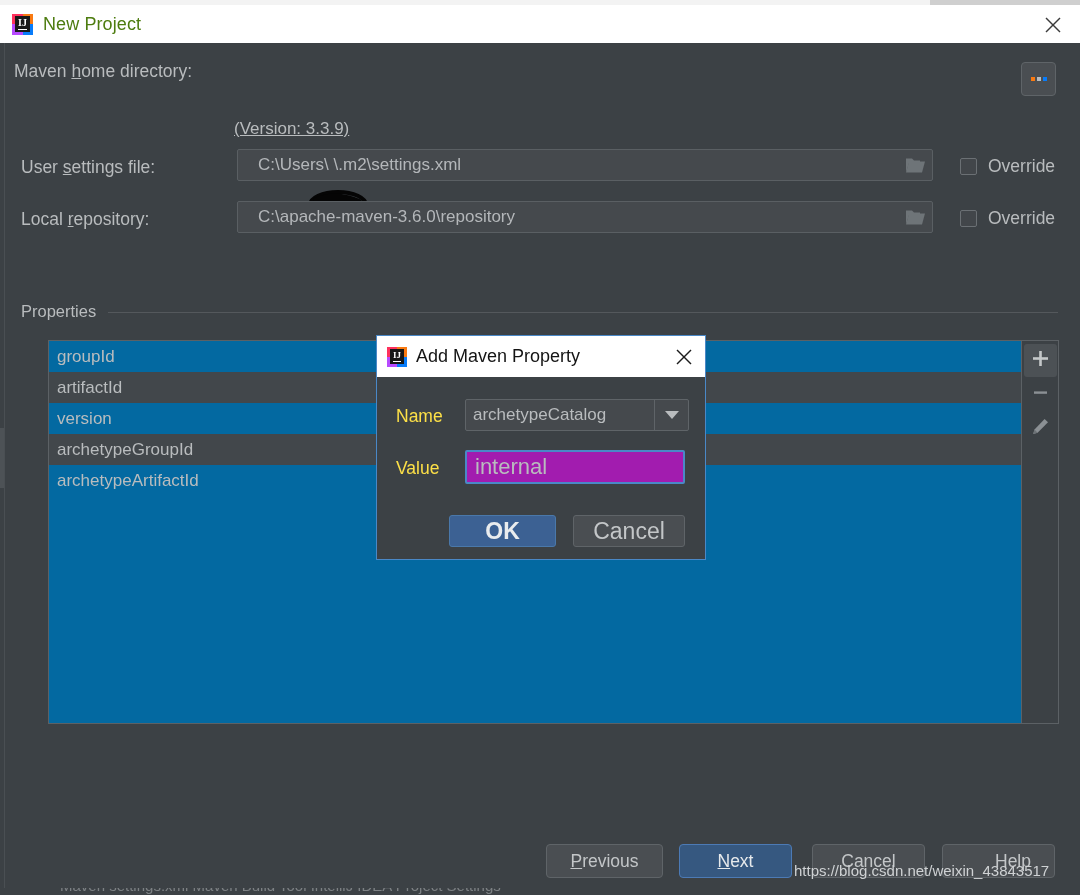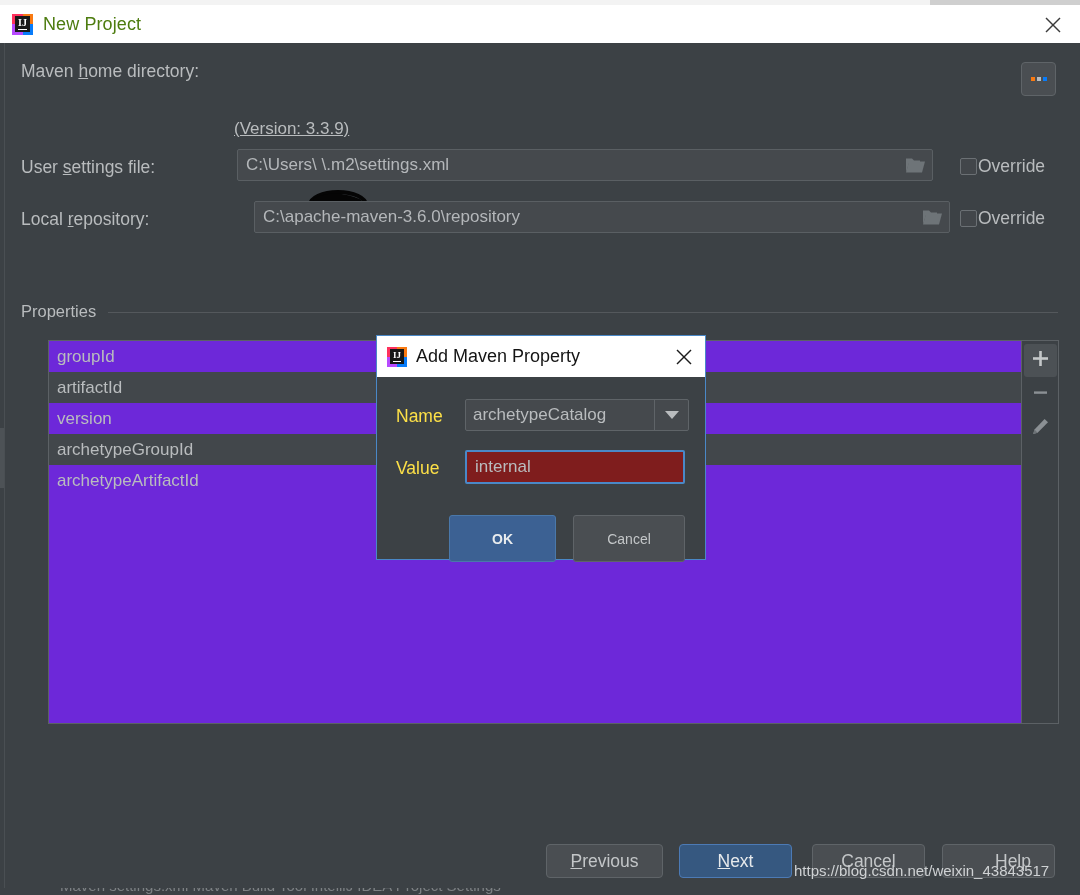--- a/index.html
+++ b/index.html
@@ -157,35 +157,36 @@
     box-sizing: border-box;
     height: 32px;
     background: #45494d;
     border: 1px solid #5a5f63;
     border-radius: 2px;
     display: flex; align-items: center;
     color: #b4b7ba;
     font-size: 17px;
     position: relative;
     overflow: hidden;
+    padding-left: 12px;
   }
   .textfield .val { padding-left: 8px; flex: 1; white-space: nowrap; }
   .textfield .folder {
     width: 34px; height: 100%;
     display: flex; align-items: center; justify-content: center;
     flex: none;
   }
 
   .version-note {
     position: absolute;
     color: #b9bcbe;
     font-size: 17px;
   }
 
-  .checkline { display: flex; align-items: center; gap: 1px; }
+  .checkline { display: flex; align-items: center; gap: 11px; }
   .checkbox {
     box-sizing: border-box;
     width: 17px; height: 17px;
     background: #42464a;
     border: 1px solid #6b7074;
     border-radius: 2px;
   }
   .checkline .cklabel { color: #b9bcbe; font-size: 17.5px; }
 
   
@@ -197,21 +198,21 @@
     position: absolute; left: 108px; top: 269px;
     width: 950px; height: 1px; background: #54585c;
   }
 
   .table-wrap {
     position: absolute; left: 48px; top: 297px;
     width: 974px; height: 384px;
     border: 1px solid #5c6165;
     box-sizing: border-box;
     overflow: hidden;
-    background: #6d28d9;
+    background: #0369a1;
   }
   .trow {
     height: 31px;
     display: flex; align-items: center;
     font-size: 17px;
     color: #b9bcbe;
   }
   .trow.alt { background: #42474b; }
   .tcell-key { width: 454px; padding-left: 8px; white-space: nowrap; overflow: hidden; }
   .tcell-val { flex: 1; padding-left: 2px; white-space: nowrap; overflow: hidden; }
@@ -316,34 +317,34 @@
   .m-combo .arrowbtn {
     width: 33px; height: 100%;
     border-left: 1px solid #5f6468;
     display: flex; align-items: center; justify-content: center;
     flex: none;
   }
   .m-input {
     position: absolute;
     box-sizing: border-box;
     height: 34px;
-    background: #7f1d1d;
+    background: #a21caf;
     border: 2px solid #4a88c7;
     border-radius: 2px;
     display: flex; align-items: center;
-    color: #b9bcbe; font-size: 17px;
+    color: #b9bcbe; font-size: 22px;
     padding-left: 8px;
   }
   .m-btn {
     position: absolute;
     box-sizing: border-box;
-    height: 47px;
+    height: 32px;
     border-radius: 3px;
     display: flex; align-items: center; justify-content: center;
-    font-size: 14px;
+    font-size: 23px;
   }
   .m-btn.ok {
     background: #3c6193; border: 1px solid #4a78aa; color: #e9ecee; font-weight: bold;
   }
   .m-btn.cancel {
     background: #4a4e52; border: 1px solid #5f6468; color: #c3c6c8;
   }
 </style>
 </head>
 <body>
@@ -373,21 +374,21 @@
         <line x1="17" y1="3" x2="3" y2="17" stroke="#3b3b3b" stroke-width="1.4"></line>
       </svg>
     </span>
   </div>
 
   <div class="body">
     <div class="left-edge">
       <div class="left-edge-hl"></div>
     </div>
 
-    <div class="form-row" style="left:21px; top:18px;align-items:center;">
+    <div class="form-row" style="left:14px; top:18px;align-items:center;">
       <span class="form-label">Maven&nbsp;<u>h</u><span>ome directory:</span></span>
     </div>
     <div class="ellipsis-btn" style="position:absolute; left:1021px; top:19px;">
       <i></i>
         <i></i>
         <i></i>
     </div>
 
     <div class="version-note" style="left:234px; top:76px;text-decoration:underline;">(Version: 3.3.9)</div>
 
@@ -411,21 +412,21 @@
     <svg class="scribble" viewBox="0 0 64 38">
       <ellipse cx="32" cy="19" rx="28" ry="13" fill="none" stroke="#050505" stroke-width="4"></ellipse>
       <ellipse cx="33" cy="20" rx="19" ry="10" fill="#050505"></ellipse>
       <path d="M8 12 Q30 2 56 14 Q44 32 16 28 Q4 22 8 12 Z" fill="#050505"></path>
       <path d="M20 28 Q34 38 48 26" fill="none" stroke="#050505" stroke-width="5" stroke-linecap="round"></path>
     </svg>
 
     <div class="form-row" style="left:21px; top:166px;">
       <span class="form-label">Local&nbsp;<u>r</u><span>epository:</span></span>
     </div>
-    <div class="textfield" style="position:absolute; left:254px; top:158px; width:696px;">
+    <div class="textfield" style="position:absolute; left:237px; top:158px; width:696px;">
       <span class="val">C:\apache-maven-3.6.0\repository</span>
       <span class="folder">
         <svg width="21" height="17" viewBox="0 0 21 17">
           <path d="M1 15.5 L4 4.5 L20 4.5 L17 15.5 Z" fill="#6e7478"></path>
           <path d="M1 15.5 L1 1.5 L7 1.5 L9 3.5 L15 3.5 L15 6 L4 6 Z" fill="#6e7478"></path>
         </svg>
       </span>
     </div>
     <div class="checkline" style="position:absolute; left:960px; top:165px;">
       <span class="checkbox"></span>

